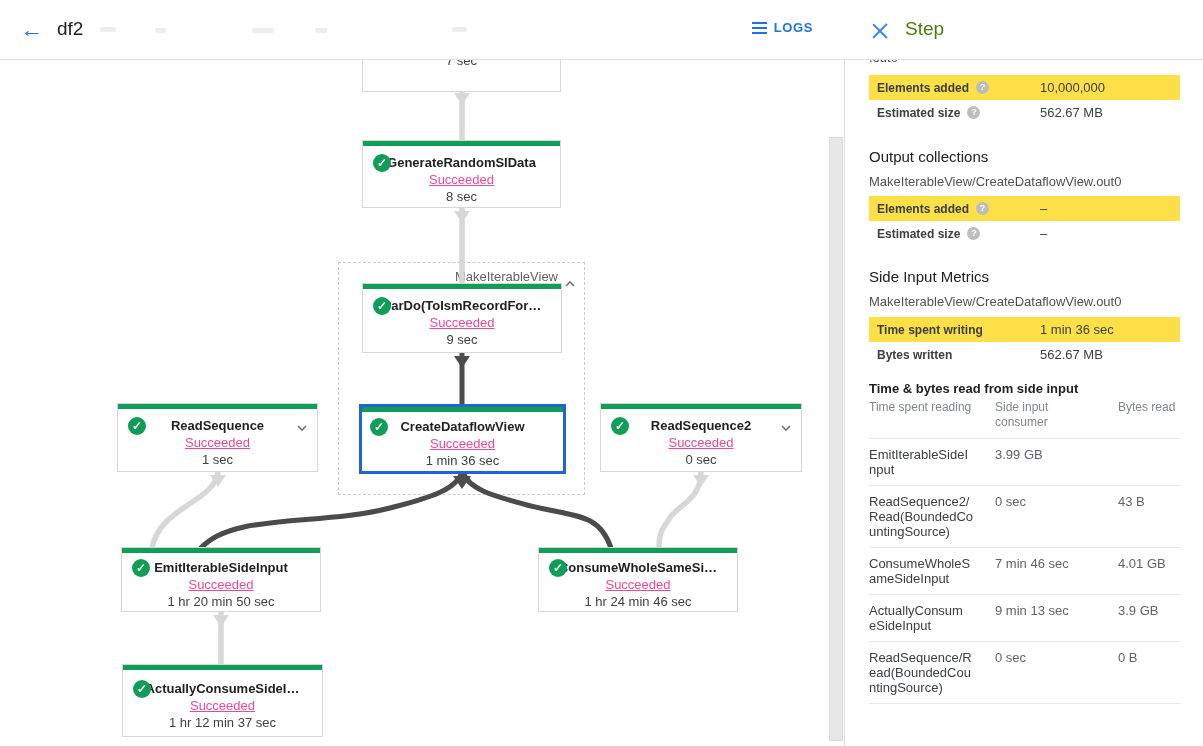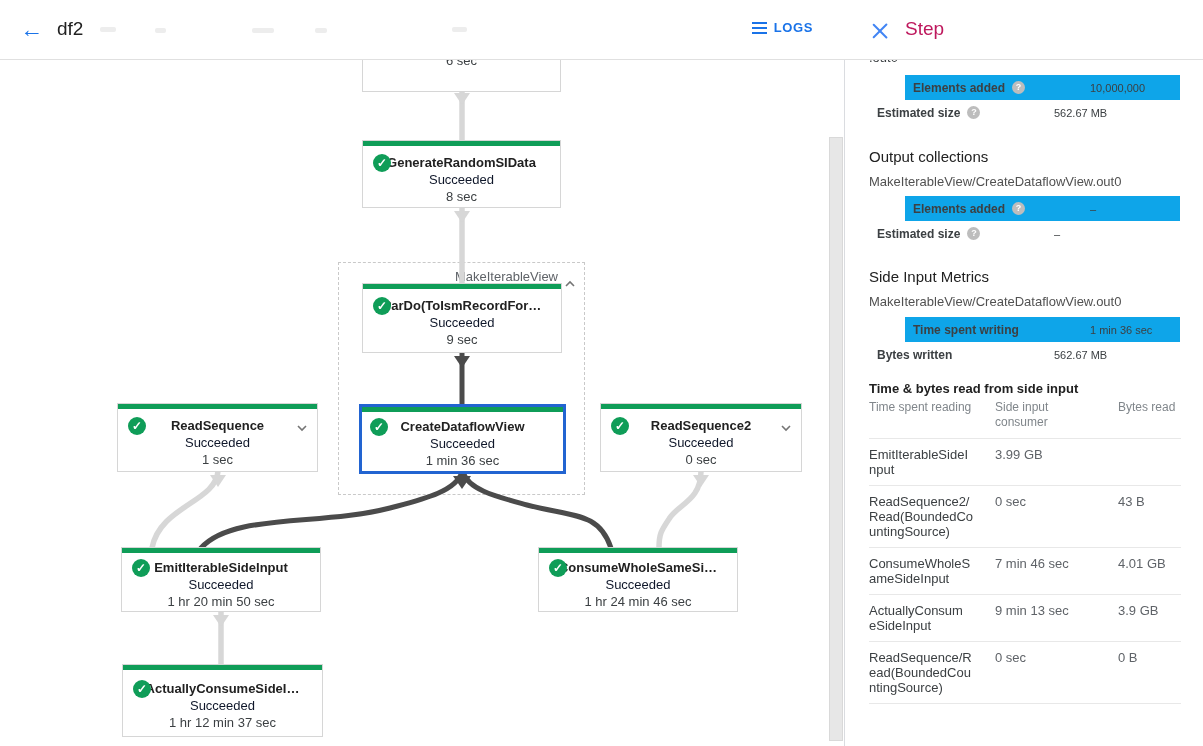--- a/index.html
+++ b/index.html
@@ -26,56 +26,56 @@
   svg.edges { position:absolute; left:0; top:0; z-index:2; }
 
   .node { position:absolute; background:#fff; border:1px solid #d6d6d6; z-index:3;
           text-align:center; cursor:pointer; }
   .node.selected { border:3px solid #2264d1; }
   .nbar { position:absolute; left:0; top:0; right:0; height:5px; background:#0f9d58; }
   .ncheck { position:absolute; left:10px; top:13px; width:18px; height:18px; border-radius:50%;
             background:#0f9d58; color:#fff; font-size:12px; font-weight:700; line-height:18px; text-align:center; }
   .node.selected .ncheck { left:8px; top:11px; }
   .nname { margin-top:13px; font-size:13px; font-weight:700; color:#212121; line-height:17px; white-space:nowrap; }
-  .nstatus { font-size:13px; color:#0f172a; line-height:16px; margin-top:1px; }
+  .nstatus { font-size:13px; color:#ec4899; line-height:16px; margin-top:1px;text-decoration:underline; }
   .ntime { font-size:13px; color:#3c4043; line-height:16px; margin-top:1px; }
   .node.tight .nname { margin-top:11px; }
   .node.tall .nname { margin-top:15px; }
   .node.selected .nname { margin-top:11px; }
   .nchev { position:absolute; right:9px; top:14px; cursor:pointer; }
 
   
   .vscroll-thumb { position:absolute; left:829px; top:137px; width:14px; height:604px;
                    background:#e7e7e7; border:1px solid #d9d9d9; z-index:4; }
   .panel-divider { position:absolute; left:844px; top:0; width:1px; height:746px; background:#dadce0; z-index:5; }
 
   
   .panel { position:absolute; left:845px; top:0; width:358px; height:746px; background:#fff; z-index:6; overflow:hidden; }
   .panel-header { position:absolute; left:0; top:0; width:358px; height:60px; background:#fff;
                   border-bottom:1px solid #e0e0e0; z-index:3; }
   .close-x { position:absolute; left:27px; top:22px; width:17px; height:17px; cursor:pointer; }
   .close-x::before, .close-x::after { content:""; position:absolute; left:7px; top:-1px; width:2.4px; height:20px;
                   background:#4285f4; border-radius:1px; }
   .close-x::before { transform:rotate(45deg); }
   .close-x::after  { transform:rotate(-45deg); }
-  .panel-title { position:absolute; left:60px; top:18px; font-size:19px; color:#be185d; }
+  .panel-title { position:absolute; left:60px; top:18px; font-size:19px; color:#4d7c0f; }
 
   .panel-body { position:absolute; left:0; top:0; width:358px; height:746px; z-index:1; }
   .clipped-top { position:absolute; left:24px; top:50px; font-size:13px; color:#3c4043; }
   .sect-heading { position:absolute; left:24px; font-size:15px; color:#212121; }
   .coll-name { position:absolute; left:24px; font-size:13px; color:#515151; }
   .tbl-heading { position:absolute; left:24px; font-size:13px; font-weight:700; color:#212121; }
 
   .metric-rows { position:absolute; left:24px; width:311px; }
   .metric-row { position:relative; height:25px; display:flex; align-items:center; padding-left:8px; }
-  .metric-row.shade { background:#0ea5e9;margin-left:36px; }
+  .metric-row.shade { background:#fde047; }
   .metric-label { font-size:12px; font-weight:700; color:#3c4043; }
   .help-ic { display:inline-block; width:13px; height:13px; margin-left:7px; border-radius:50%;
              background:#bdbdbd; color:#fff; font-size:9px; font-weight:700; line-height:13px; text-align:center; }
-  .metric-value { position:absolute; left:185px; font-size:11px; color:#3c4043; }
+  .metric-value { position:absolute; left:171px; font-size:13px; color:#3c4043; }
 
   .si-table { position:absolute; left:24px; top:398px; width:312px; }
   .si-hrow { display:grid; grid-template-columns:126px 123px 1fr; padding:2px 0 8px 0; }
   .si-hcell { font-size:12px; color:#80868b; line-height:15px; white-space:pre-line; }
   .si-row { display:grid; grid-template-columns:126px 123px 1fr; border-top:1px solid #e8e8e8; padding:8px 0; }
   .si-row:last-child { border-bottom:1px solid #e8e8e8; }
   .si-name { font-size:13px; color:#3c4043; line-height:15px; white-space:pre-line; padding-right:10px; }
   .si-val { font-size:13px; color:#5f6368; line-height:15px; }
 </style>
 </head>
@@ -120,21 +120,21 @@
         <polygon points="454,356 470,356 462,368"></polygon>
         <polygon points="453,476 471,476 462,489"></polygon>
       </g>
     </svg>
 
     <div class="node" style="left:362px;top:22px;width:199px;height:70px">
       <div class="nbar"></div>
       <span class="ncheck">✓</span>
       <div class="nname"></div>
       <div class="nstatus">Succeeded</div>
-      <div class="ntime">6 sec</div>
+      <div class="ntime">7 sec</div>
     </div>
 
     <div class="node" style="left:362px;top:140px;width:199px;height:68px">
       <div class="nbar"></div>
       <span class="ncheck">✓</span>
       <div class="nname">GenerateRandomSIData</div>
       <div class="nstatus">Succeeded</div>
       <div class="ntime">8 sec</div>
     </div>
 

